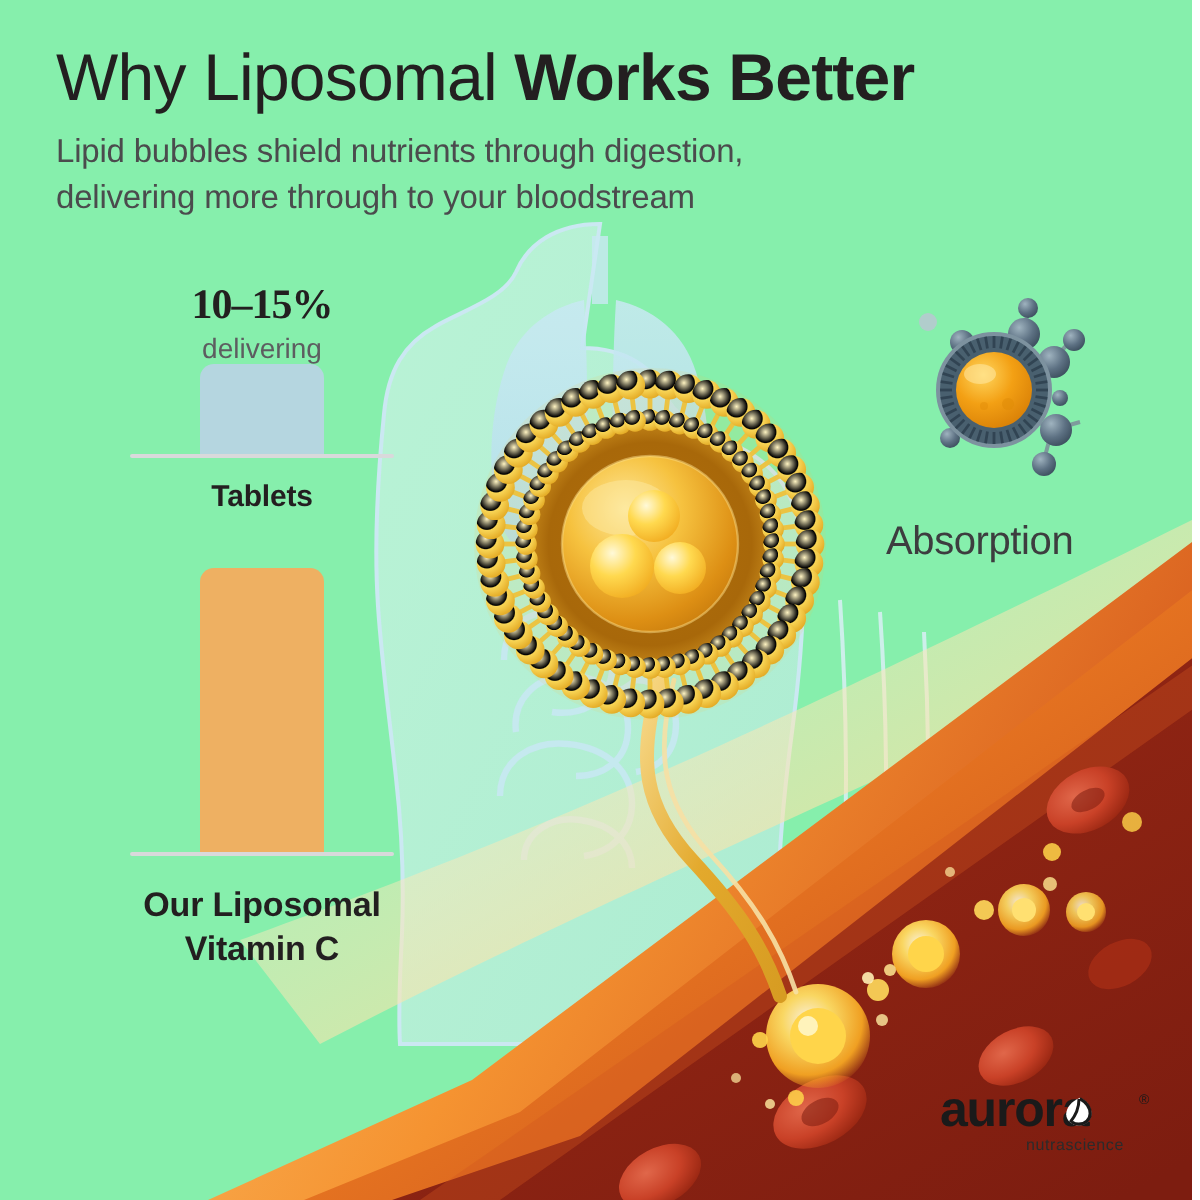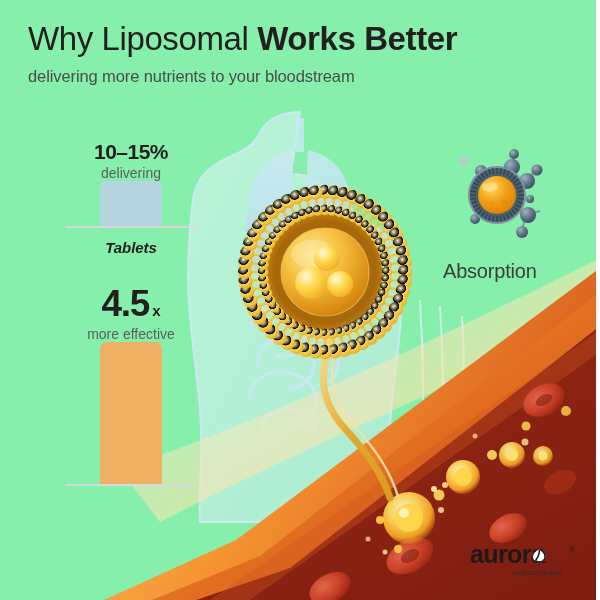--- a/index.html
+++ b/index.html
@@ -60,20 +60,21 @@
     left: 36px;
     top: 140px;
     width: 190px;
     z-index: 10;
   }
   .metric-block { text-align: center; }
   .metric-value {
     color: #231f20;
     font-weight: 700;
     letter-spacing: -0.5px;
+    font-family: Liberation Serif, serif;
   }
   .metric-value.small { font-size: 21px; }
   .metric-value.big   { font-size: 37px; letter-spacing: -1.2px; }
   .metric-value .unit-sm {
     font-size: 15px;
     font-weight: 700;
     letter-spacing: 0;
     margin-left: 3px;
   }
   .metric-caption {
@@ -104,21 +105,21 @@
     margin: 0 auto;
     border-radius: 2px;
   }
   .bar-label {
     text-align: center;
     font-size: 15px;
     font-weight: 700;
     color: #231f20;
     letter-spacing: -0.1px;
   }
-  .bar-label.tablets { margin-top: 11px; font-style: italic; }
+  .bar-label.tablets { margin-top: 11px; }
   .bar-label.lipo {
     margin-top: 14px;
     font-size: 17px;
     line-height: 1.28;
     white-space: pre-line;
   }
   .gap-between { height: 27px; }
 
   
   .absorption {
@@ -500,46 +501,45 @@
           <circle cx="-14.84" cy="-60.20" r="5.4" fill="url(#beadGrad)"></circle>
           <circle cx="-9.64" cy="-79.42" r="7.2" fill="url(#beadGrad)"></circle>
           <circle cx="-7.47" cy="-61.55" r="5.4" fill="url(#beadGrad)"></circle>
         </g>
     </g>
   </svg>
 
   <div class="header">
     <div class="title"><span>Why Liposomal </span><span class="strong">Works Better</span></div>
     <div class="subtitle">
-      <div>delivering more nutrients to your bloodstream</div>
+      <div>Lipid bubbles shield nutrients through digestion,</div>
+      <div>delivering more through to your bloodstream</div>
     </div>
   </div>
 
   <div class="chart">
 
     <div class="metric-block">
       <div class="metric-value small">10–15%</div>
       <div class="metric-caption">delivering</div>
     </div>
     <div class="bar-area">
       <div class="bar bar-tablets"></div>
       <div class="baseline"></div>
     </div>
     <div class="bar-label tablets">Tablets</div>
 
     <div class="gap-between"></div>
 
-    <div class="metric-block">
-      <div class="metric-value big"><span>4.5</span><span class="unit-sm">x</span></div>
-      <div class="metric-caption">more effective</div>
-    </div>
     <div class="bar-area">
       <div class="bar bar-lipo"></div>
       <div class="baseline"></div>
     </div>
+    <div class="bar-label lipo">Our Liposomal
+Vitamin C</div>
   </div>
 
   <svg class="molecule-icon" viewBox="0 0 105 100">
     <defs>
       <radialGradient id="nodeGrad" cx="0.35" cy="0.3" r="0.8">
         <stop offset="0%" stop-color="#9fb3bf"></stop>
         <stop offset="55%" stop-color="#5d7183"></stop>
         <stop offset="100%" stop-color="#384a59"></stop>
       </radialGradient>
       <radialGradient id="vesicleCore" cx="0.36" cy="0.3" r="0.78">

